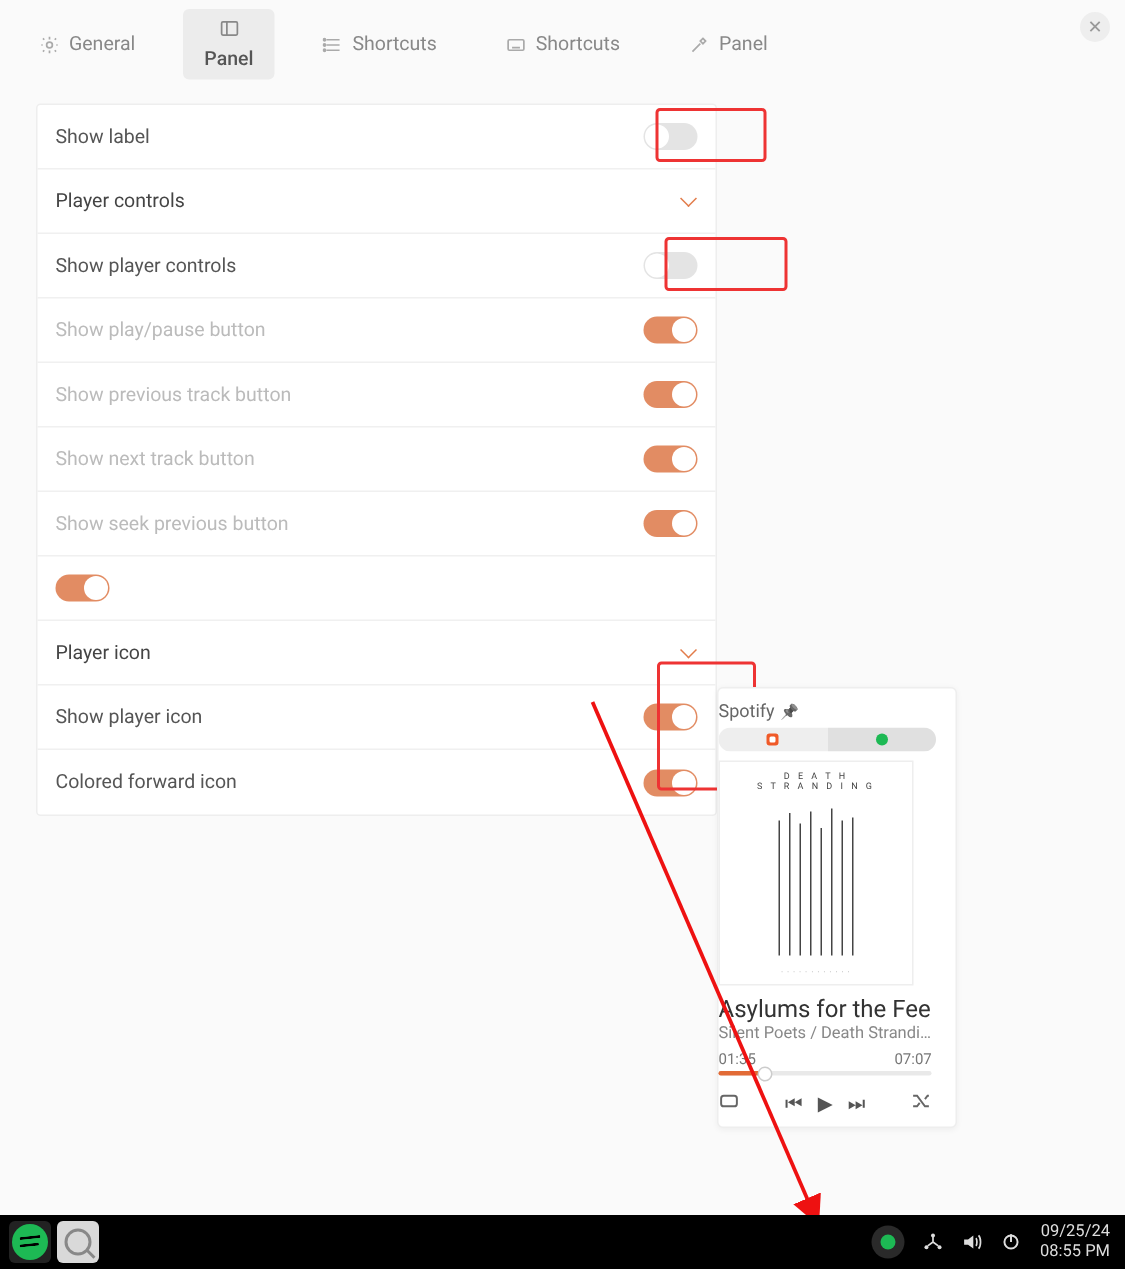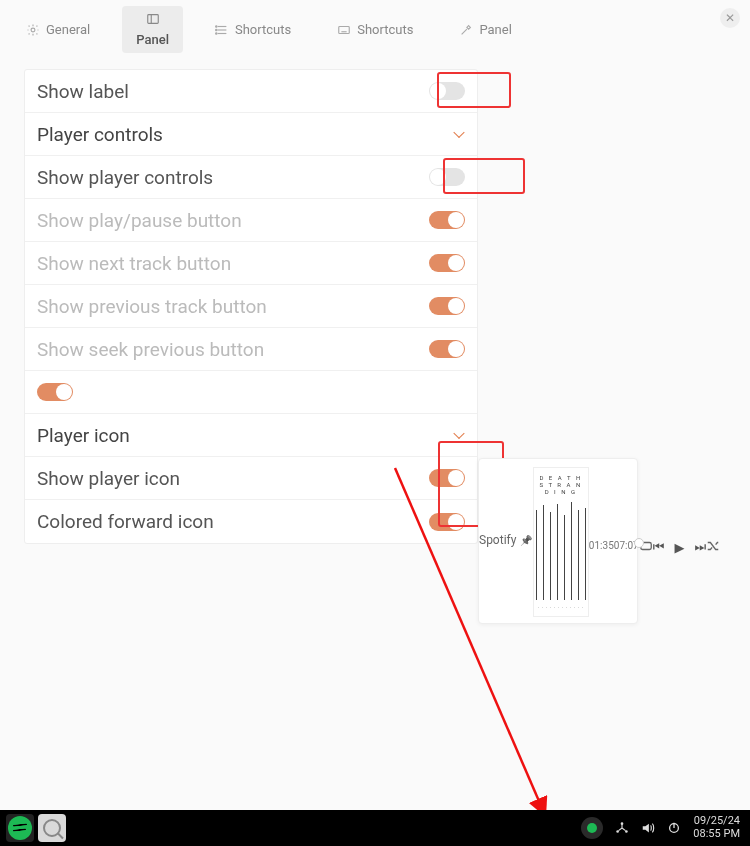--- a/index.html
+++ b/index.html
@@ -7,36 +7,36 @@
 
   
   .tabs { display: flex; align-items: center; gap: 18px; padding: 6px 12px; font-size: 13px; color: #888; position: relative; }
   .tab { display: flex; align-items: center; gap: 6px; padding: 6px 14px; border-radius: 4px; cursor: pointer; }
   .tab.active { background: #ececec; color: #555; font-weight: 500; flex-direction: column; }
   .tab-icon { width: 14px; height: 14px; display: inline-flex; align-items: center; justify-content: center; }
   .close-btn { position: absolute; right: 10px; top: 8px; width: 20px; height: 20px; border-radius: 50%; background: #eee; color: #999; font-size: 12px; display: flex; align-items: center; justify-content: center; cursor: pointer; }
 
   
   .settings { margin: 10px 24px 0 24px; width: 454px; border: 1px solid #eee; border-radius: 3px; background: #fff; }
-  .row { display: flex; align-items: center; justify-content: space-between; padding: 0 12px; height: 43px; font-size: 19px; color: #555; border-bottom: 1px solid #f0f0f0; position: relative; }
+  .row { display: flex; align-items: center; justify-content: space-between; padding: 0 12px; height: 43px; font-size: 13px; color: #555; border-bottom: 1px solid #f0f0f0; position: relative; }
   .row:last-child { border-bottom: none; }
   .row.section-header { font-weight: 400; color: #444; cursor: pointer; }
   .row.section-header::after { content: ""; position: absolute; right: 14px; top: 50%; width: 7px; height: 7px; border-right: 1.5px solid #e27c4a; border-bottom: 1.5px solid #e27c4a; transform: translateY(-70%) rotate(45deg); }
   .row.dim .label { color: #bbb; }
   .label { flex: 1; }
   
   .toggle { position: relative; width: 36px; height: 18px; border-radius: 10px; background: #e28c63; cursor: pointer; flex-shrink: 0; }
   .toggle .knob { position: absolute; width: 16px; height: 16px; border-radius: 50%; background: #fff; top: 1px; right: 1px; transition: none; }
   .toggle.off { background: #e4e4e4; }
   .toggle.off .knob { left: 1px; right: auto; }
   
   .hl { position: absolute; border: 2px solid #e33; border-radius: 3px; pointer-events: none; }
 
   
-  .media { position: absolute; left: 478px; top: 458px; width: 160px; background: #fff; border: 1px solid #eee; border-radius: 4px; box-shadow: 0 1px 4px rgba(0,0,0,0.05); padding: 8px 0 6px 0; font-size: 12px; color: #555; display:flex; align-items:center;}
+  .media { position: absolute; left: 478px; top: 458px; width: 160px; background: #fff; border: 1px solid #eee; border-radius: 4px; box-shadow: 0 1px 4px rgba(0,0,0,0.05); padding: 8px 0 6px 0; font-size: 12px; color: #555; display:flex; flex-direction:column; }
   .media-title { display:flex; align-items:center; gap:4px; font-size:12px; color:#666; margin-bottom:4px;}
   .pin-icon::before{content:"📌"; font-size:10px; filter:grayscale(1);}
   .media-tabs { display:flex; width:92%; height:16px; border-radius:8px; overflow:hidden; margin-bottom:6px;}
   .media-tab { flex:1; background:#eee; display:flex; align-items:center; justify-content:center; font-size:10px;}
   .media-tab.sel{background:#e0e0e0;}
   .brave-icon{ width:8px;height:8px;background:#f05a28;border-radius:2px; display:inline-block; position:relative;}
   .brave-icon::before{content:"";position:absolute;inset:2px;border-radius:1px;background:#fff;}
   .spotify-dot{width:8px;height:8px;border-radius:50%;background:#1db954;display:inline-block;}
   .album { width: 130px; height: 150px; border:1px solid #eee; display:flex; flex-direction:column; align-items:center; justify-content:space-between; padding:6px 2px; font-size:6px; letter-spacing:2px; color:#444; text-align:center; font-family: serif;}
   .album .bars{display:flex; gap:6px; height:100px; align-items:flex-end;}
@@ -147,27 +147,27 @@
     <span class="hl" style="left:418px;top:2px;width:82px;height:36px;"></span>
   </div>
 
   <div class="row dim">
     <span class="label">Show play/pause button</span>
     <span class="toggle">
         <span class="knob"></span>
       </span>
   </div>
   <div class="row dim">
+    <span class="label">Show previous track button</span>
+    <span class="toggle">
+        <span class="knob"></span>
+      </span>
+  </div>
+  <div class="row dim">
     <span class="label">Show next track button</span>
-    <span class="toggle">
-        <span class="knob"></span>
-      </span>
-  </div>
-  <div class="row dim">
-    <span class="label">Show previous track button</span>
     <span class="toggle">
         <span class="knob"></span>
       </span>
   </div>
   <div class="row dim">
     <span class="label">Show seek previous button</span>
     <span class="toggle">
         <span class="knob"></span>
       </span>
   </div>

